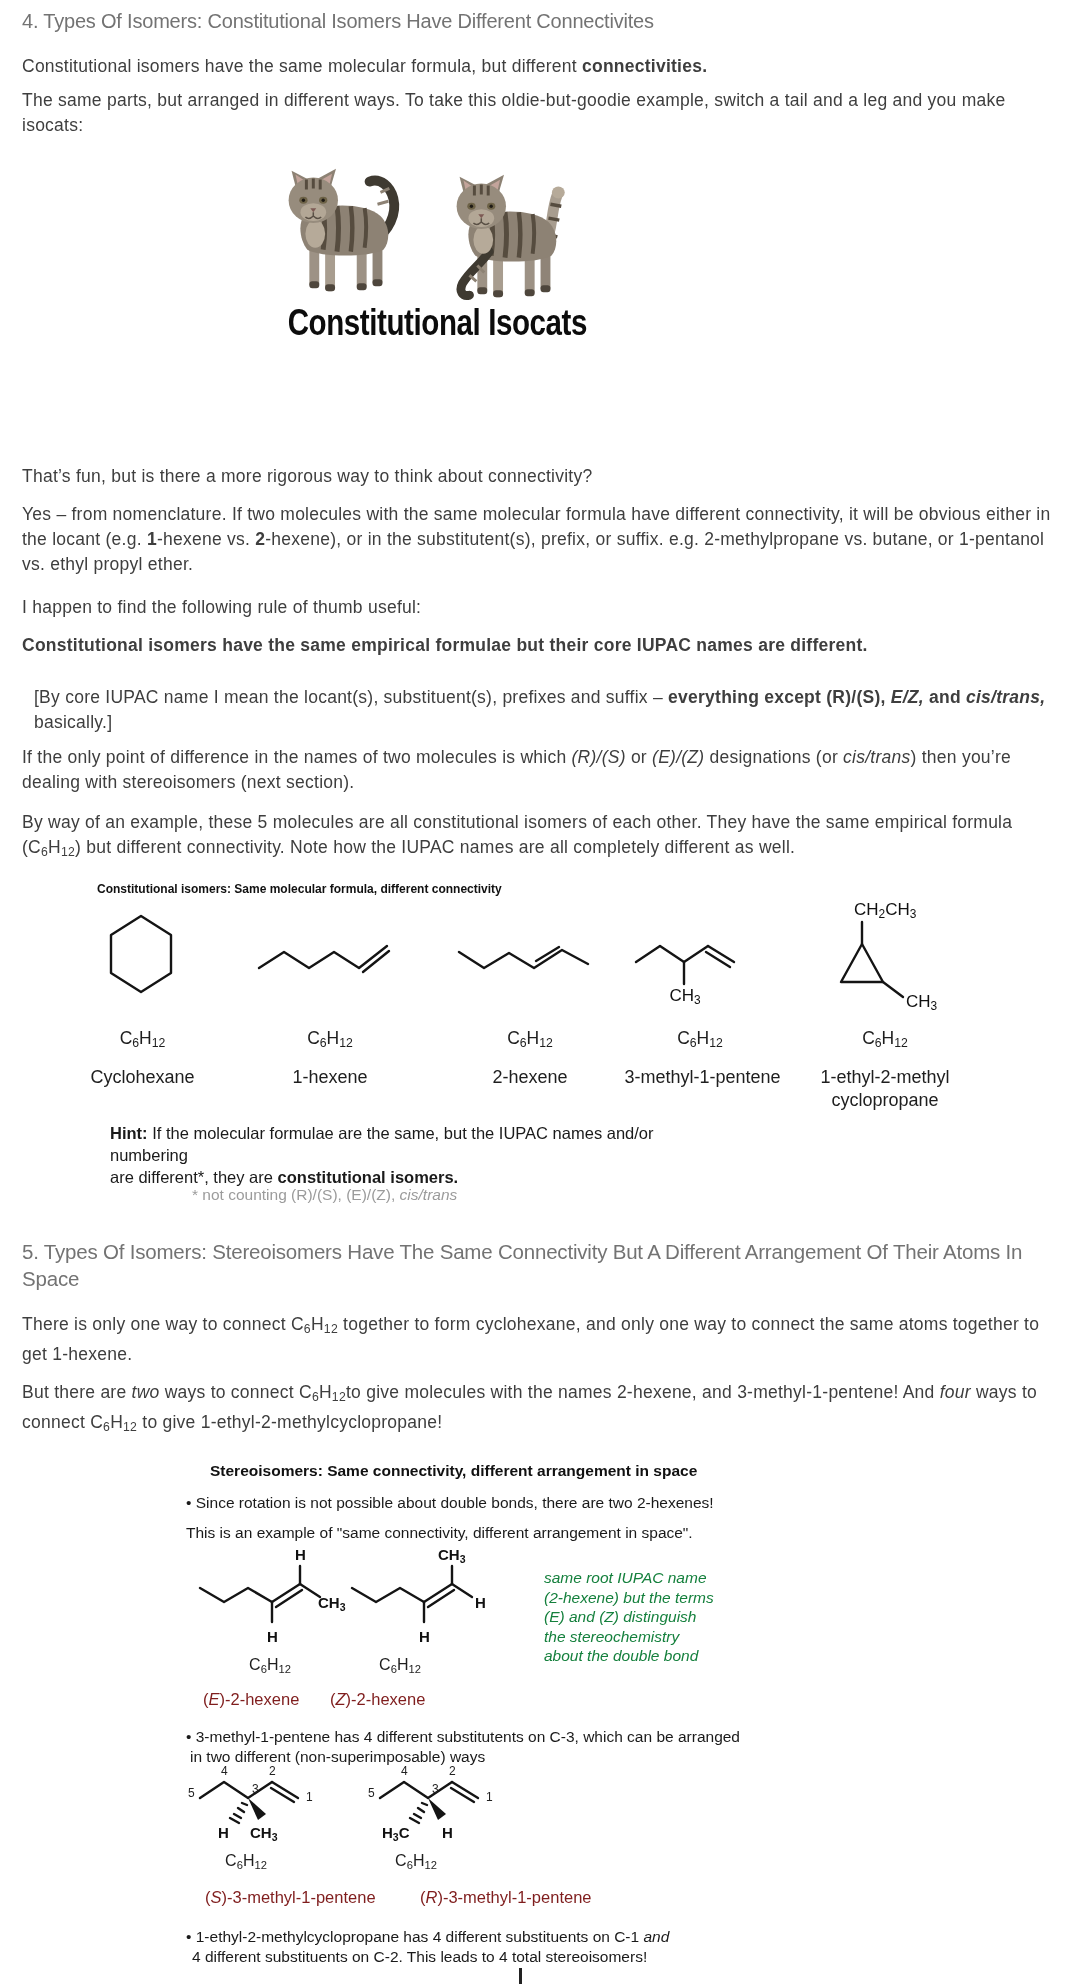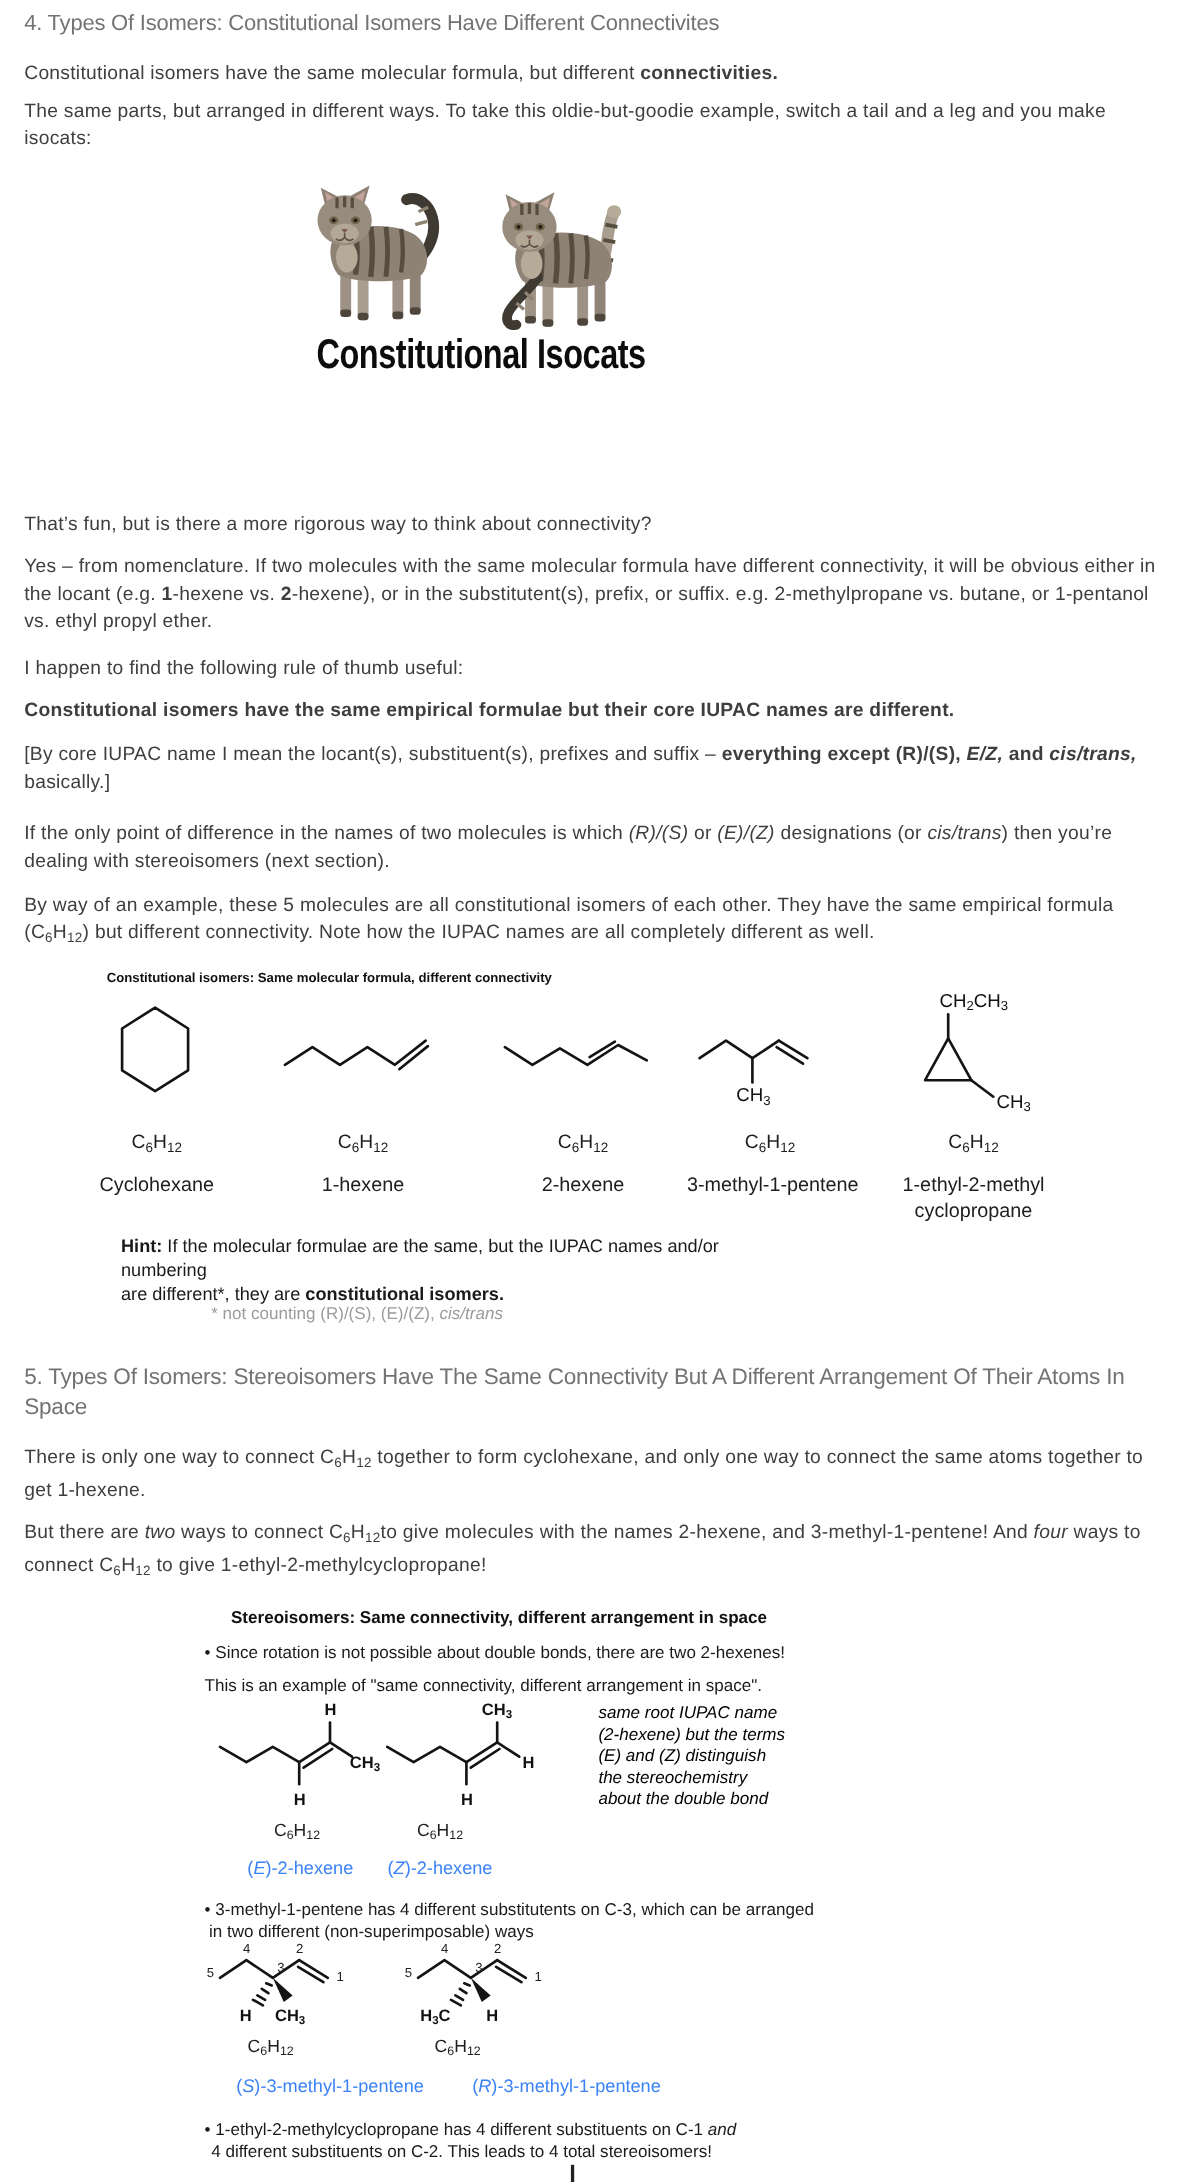--- a/index.html
+++ b/index.html
@@ -22,25 +22,25 @@
   .fig-title{font-size:12px;font-weight:700;color:#111;}
   .atom{font-size:17px;font-weight:400;color:#111;white-space:nowrap;}
   .formula{font-size:17.5px;color:#1e1e1e;text-align:center;}
   .molname{font-size:18px;color:#1e1e1e;text-align:center;line-height:23px;}
   .hint{font-size:16.5px;line-height:22px;color:#1a1a1a;}
   .footnote{font-size:15.5px;color:#9b9b9b;}
   svg.skel{stroke:#141414;stroke-width:2.4;fill:none;stroke-linecap:round;stroke-linejoin:round;}
   
   .f2-title{font-size:15.5px;font-weight:700;color:#111;}
   .f2-line{font-size:15.5px;color:#1a1a1a;}
-  .ann{font-size:15.5px;line-height:19.5px;font-style:italic;color:#000000;}
+  .ann{font-size:15.5px;line-height:19.5px;font-style:italic;color:#15803d;margin-top:20px;}
   .atom2{font-size:15px;font-weight:700;color:#111;white-space:nowrap;}
   .num{font-size:12px;color:#222;}
   .f2-formula{font-size:16px;color:#1e1e1e;text-align:center;}
-  .f2-name{font-size:16.5px;color:#3b82f6;text-align:center;white-space:nowrap;}
+  .f2-name{font-size:16.5px;color:#7f1d1d;white-space:nowrap;}
   .arrow-stub{width:3px;background:#222;}
 </style>
 </head>
 <body>
 
 <div class="page">
 
   <h2 class="abs h4" style="left:22px;top:8px;margin:0;width:1036px">4. Types Of Isomers: Constitutional Isomers Have Different Connectivites</h2>
 
   <p class="abs para" style="left:22px;top:54px;margin:0"><span>Constitutional isomers have the same molecular formula, but different </span><span class="rt-b">connectivities.</span></p>
@@ -119,21 +119,21 @@
   </div>
 
   <p class="abs para" style="left:22px;top:464px;margin:0"><span>That’s fun, but is there a more rigorous way to think about connectivity?</span></p>
 
   <p class="abs para" style="left:22px;top:502px;margin:0"><span>Yes – from nomenclature. If two molecules with the same molecular formula have different connectivity, it will be obvious either in the locant (e.g. </span><span class="rt-b">1</span><span>-hexene vs. </span><span class="rt-b">2</span><span>-hexene), or in the substitutent(s), prefix, or suffix. e.g. 2-methylpropane vs. butane, or 1-pentanol vs. ethyl propyl ether.</span></p>
 
   <p class="abs para" style="left:22px;top:595px;margin:0"><span>I happen to find the following rule of thumb useful:</span></p>
 
   <p class="abs para" style="left:22px;top:633px;margin:0"><span class="rt-b">Constitutional isomers have the same empirical formulae but their core IUPAC names are different.</span></p>
 
-  <p class="abs para" style="left:22px;top:673px;margin:0"><span>[By core IUPAC name I mean the locant(s), substituent(s), prefixes and suffix – </span><span class="rt-b">everything except (R)/(S),</span><span>  </span><span class="rt-bi">E/Z,</span><span> </span><span class="rt-b">and </span><span class="rt-bi">cis/trans,</span><span>  basically.]</span></p>
+  <p class="abs para" style="left:22px;top:673px;margin:12px"><span>[By core IUPAC name I mean the locant(s), substituent(s), prefixes and suffix – </span><span class="rt-b">everything except (R)/(S),</span><span>  </span><span class="rt-bi">E/Z,</span><span> </span><span class="rt-b">and </span><span class="rt-bi">cis/trans,</span><span>  basically.]</span></p>
 
   <p class="abs para" style="left:22px;top:745px;margin:0"><span>If the only point of difference in the names of two molecules is which </span><span class="rt-i">(R)/(S)</span><span> or </span><span class="rt-i">(E)/(Z)</span><span> designations (or </span><span class="rt-i">cis/trans</span><span>) then you’re dealing with stereoisomers (next section).</span></p>
 
   <p class="abs para" style="left:22px;top:810px;margin:0"><span>By way of an example, these 5 molecules are all constitutional isomers of each other. They have the same empirical formula (C</span><span class="rt-sub">6</span><span>H</span><span class="rt-sub">12</span><span>) but different connectivity. Note how the IUPAC names are all completely different as well.</span></p>
 
   <div class="abs figtext" style="left:0;top:878px;width:1080px;height:335px">
     <div class="abs fig-title" style="left:97px;top:4px">Constitutional isomers: Same molecular formula, different connectivity</div>
 
     <svg class="skel abs" style="left:105px;top:34px" width="72" height="84" viewBox="0 0 72 84">
       <polygon points="36,4 66,23 66,61 36,80 6,61 6,23"></polygon>

